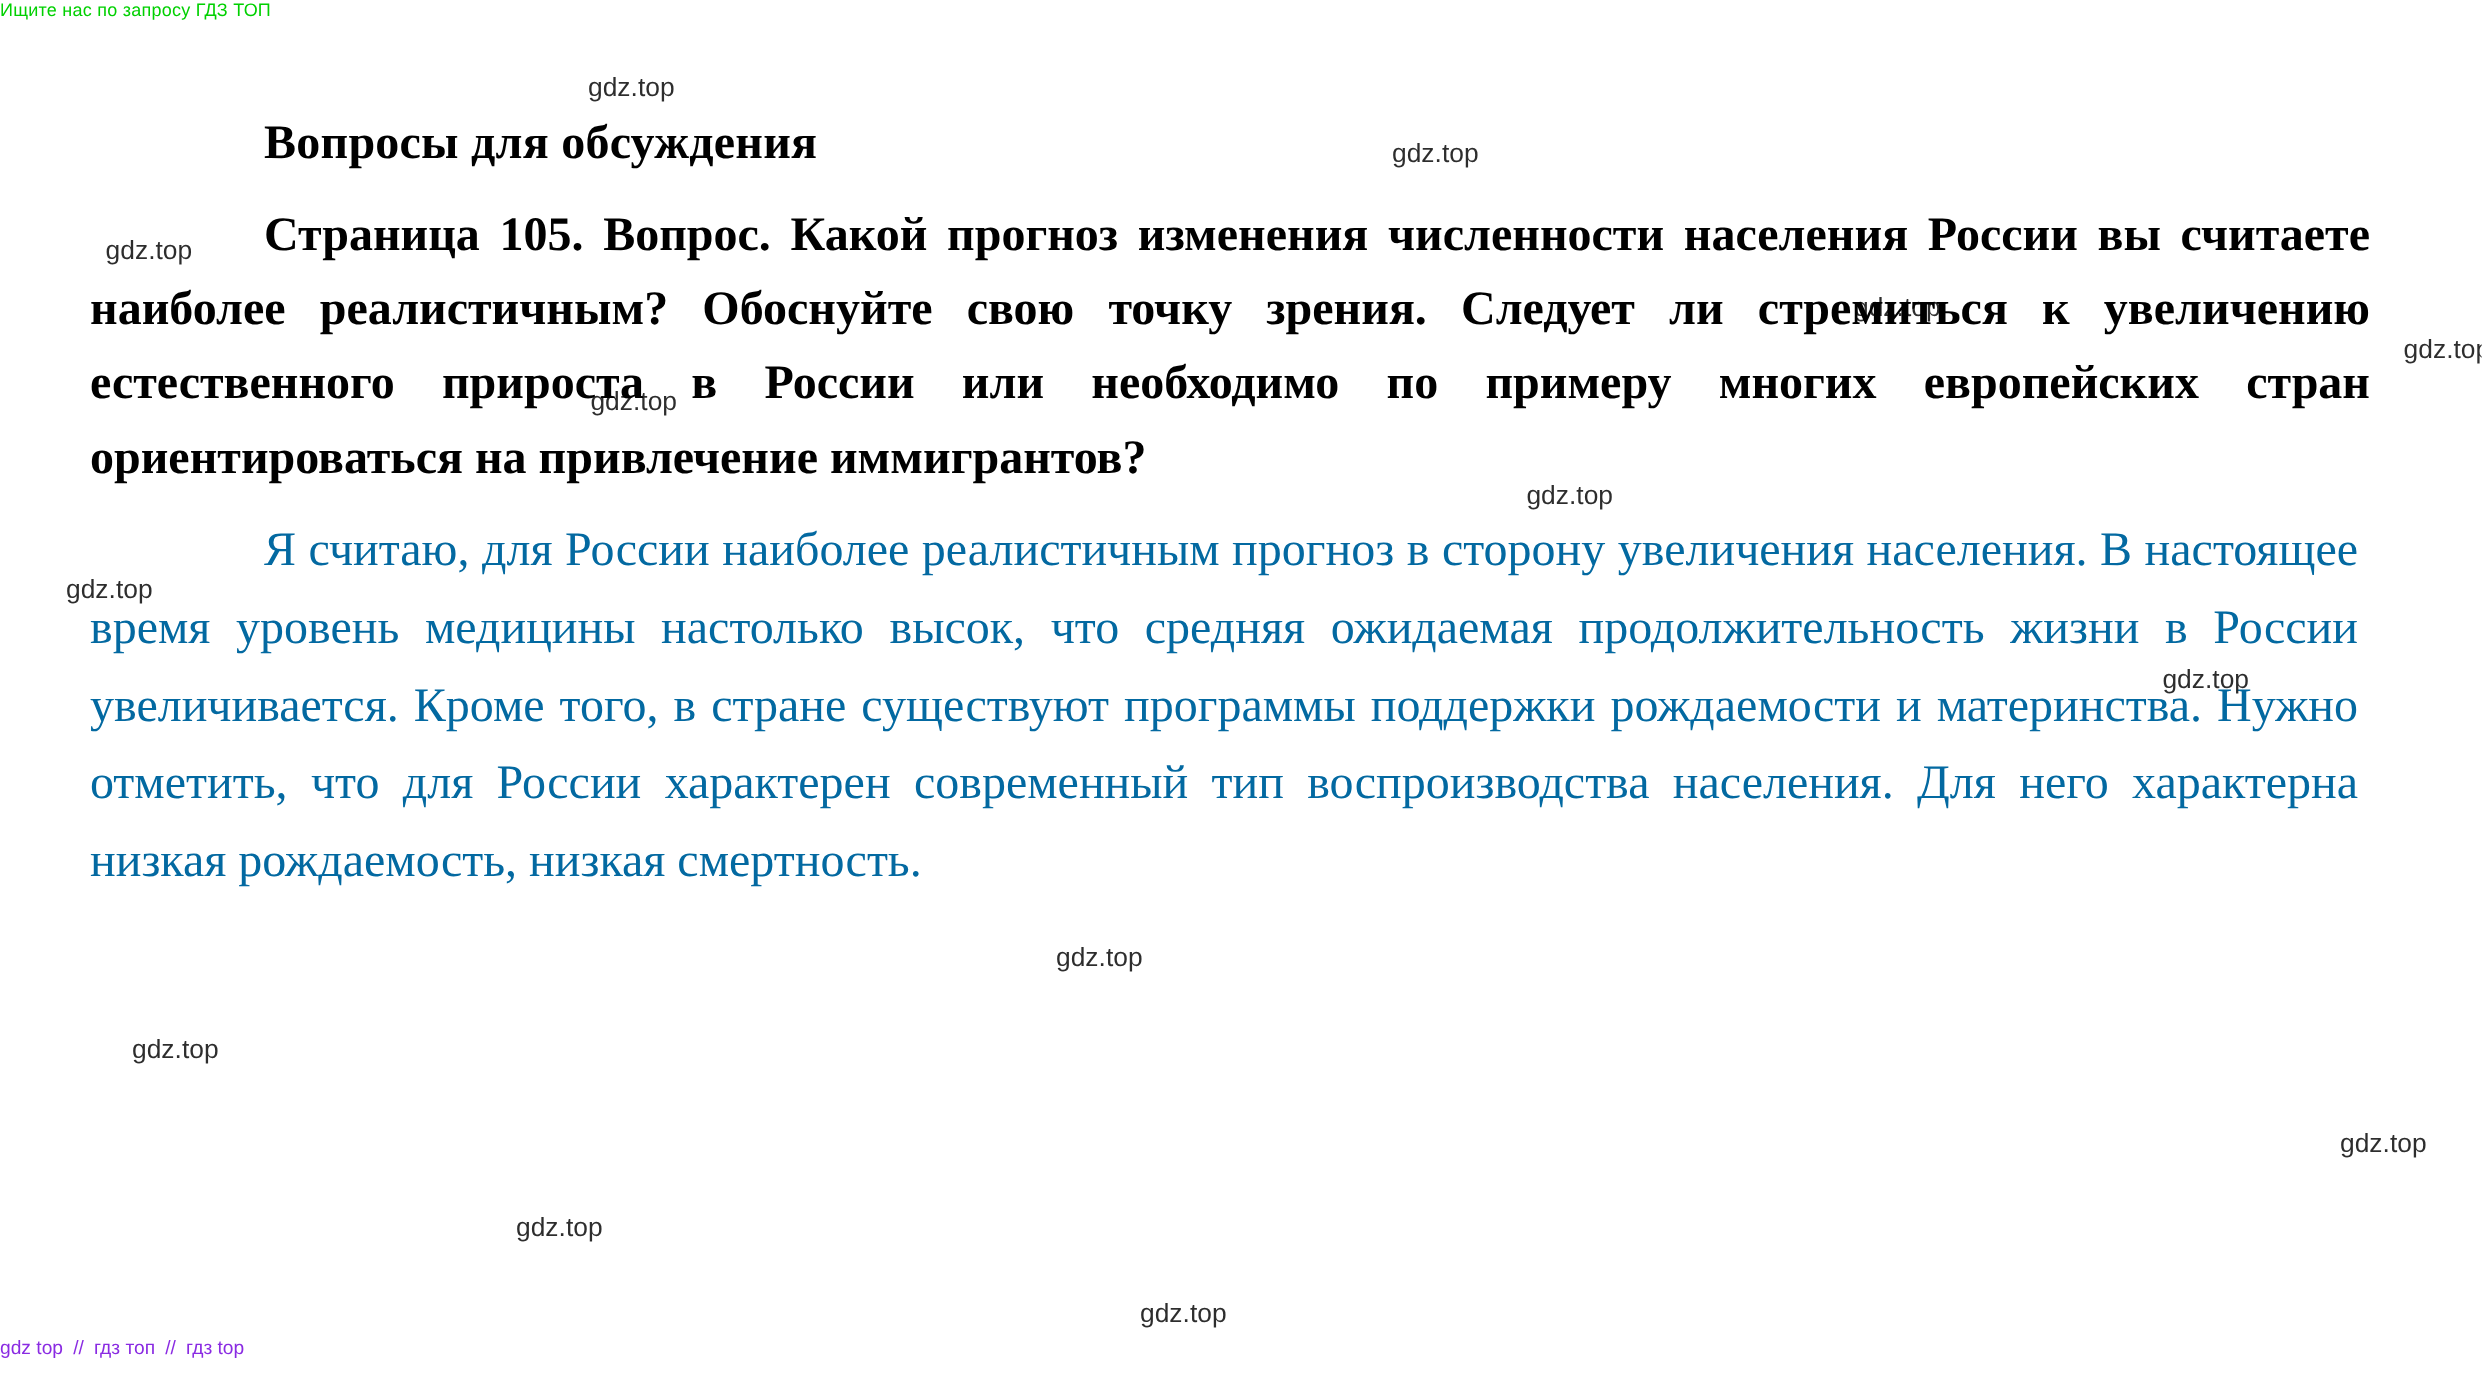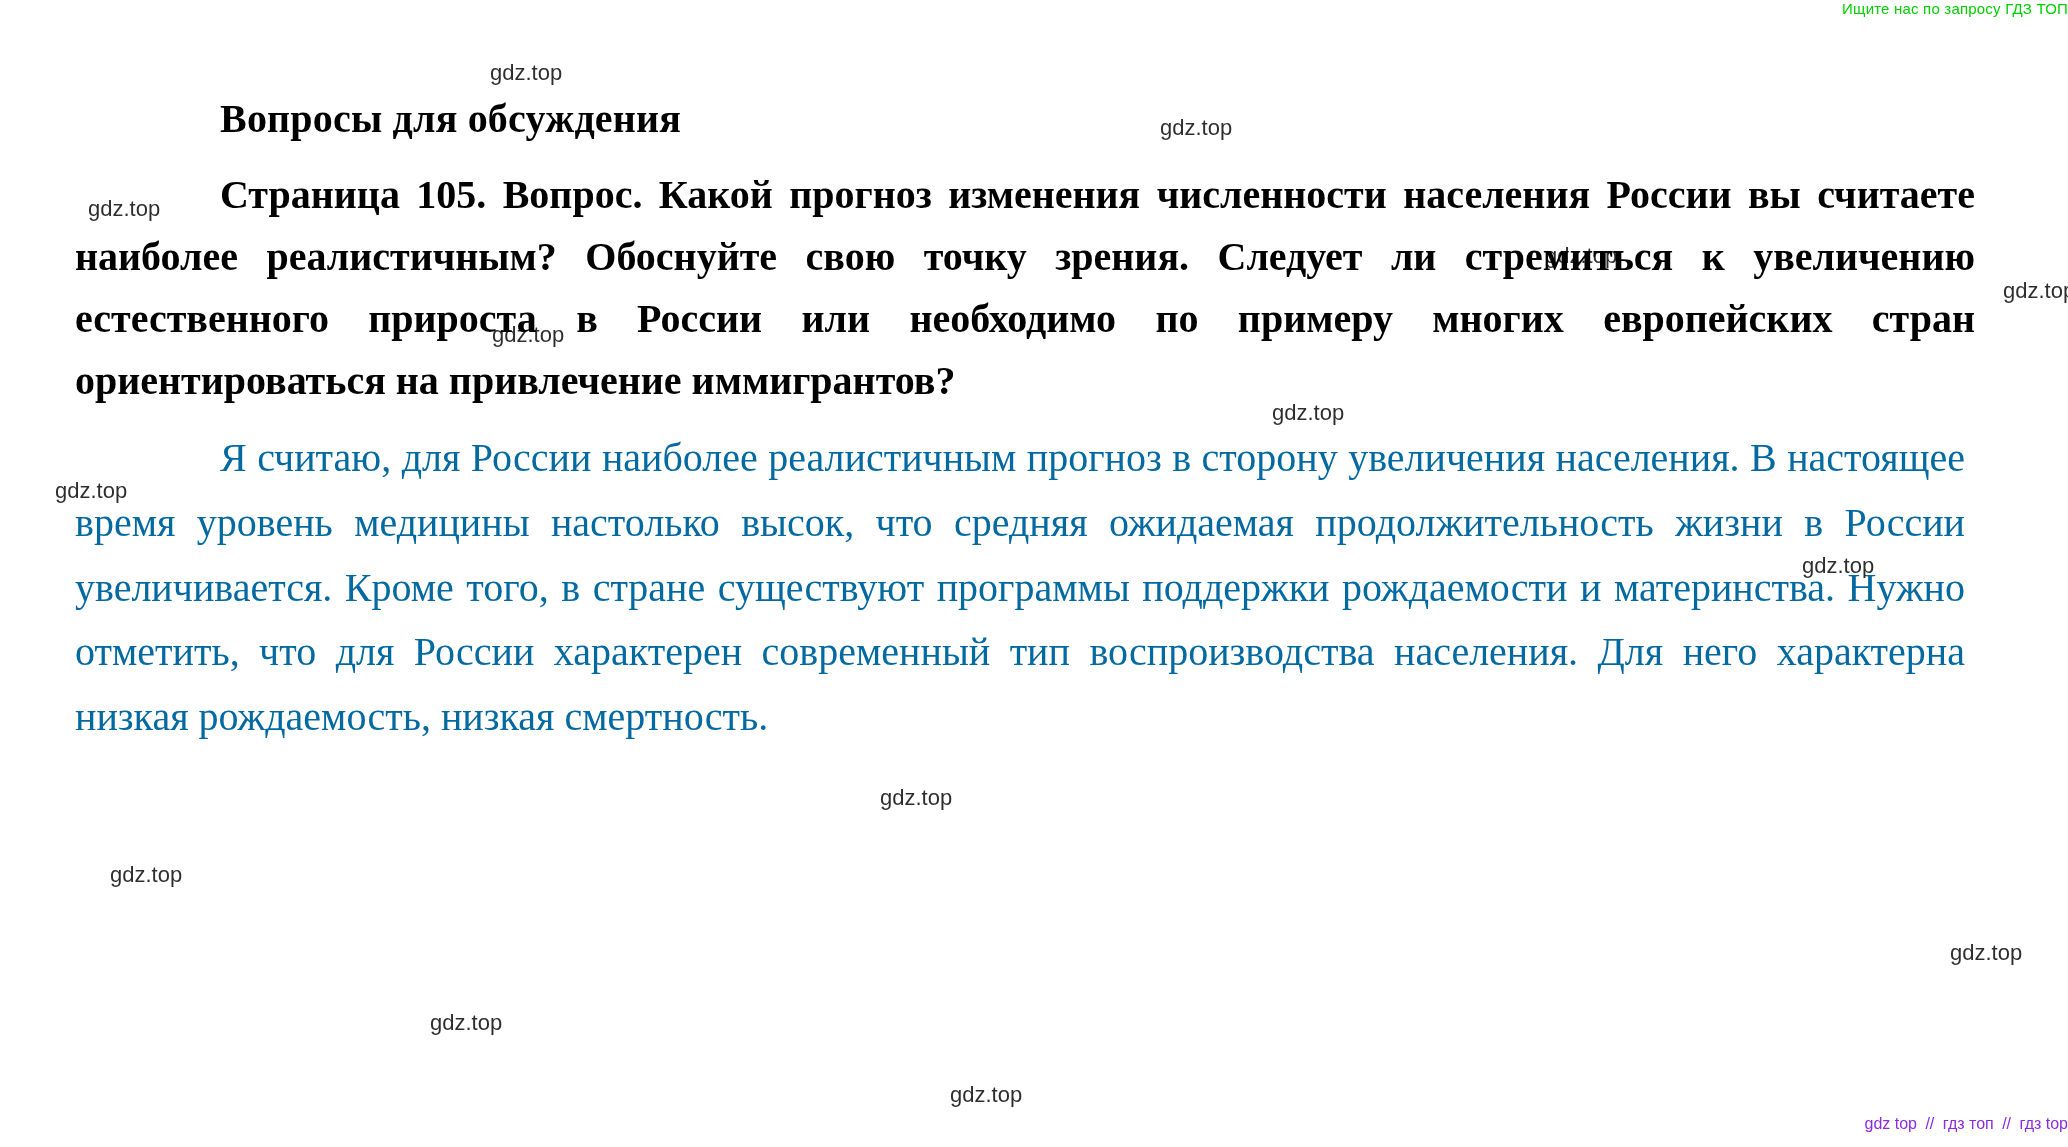--- a/index.html
+++ b/index.html
@@ -13,21 +13,21 @@
     position: relative;
     font-family: "Liberation Serif", serif;
     overflow: hidden;
   }
 
   .top-banner {
     position: absolute;
     top: 0px;
     left: 0;
     width: 100%;
-    text-align: right;
+    text-align: left;
     font-family: "Liberation Sans", sans-serif;
     font-size: 15px;
     color: #00d000;
     letter-spacing: 0.2px;
   }
 
   .page {
     position: absolute;
     left: 0;
     top: 0;
@@ -88,21 +88,21 @@
     white-space: nowrap;
     pointer-events: none;
     font-weight: normal;
   }
 
   .footer {
     position: absolute;
     bottom: 14px;
     left: 0;
     width: 100%;
-    text-align: right;
+    text-align: left;
     font-family: "Liberation Sans", sans-serif;
     font-size: 16px;
     color: #8a2be2;
   }
   .footer .sep {
     color: #8a2be2;
     padding: 0 4px;
   }
 </style>
 </head>

